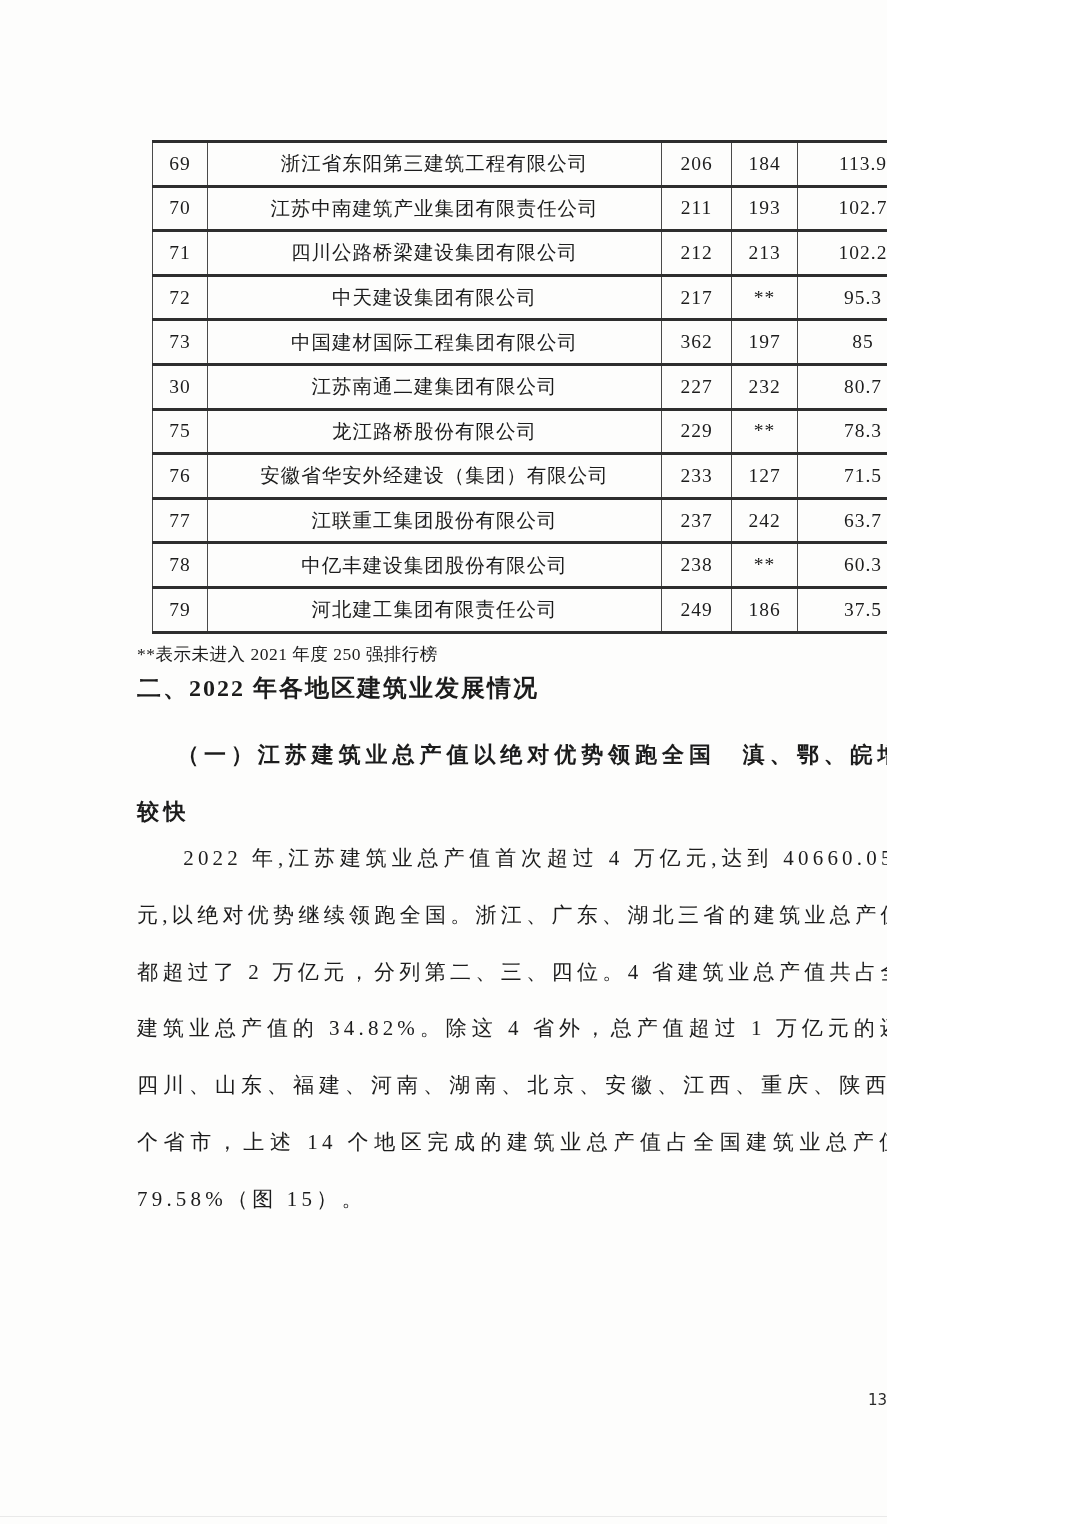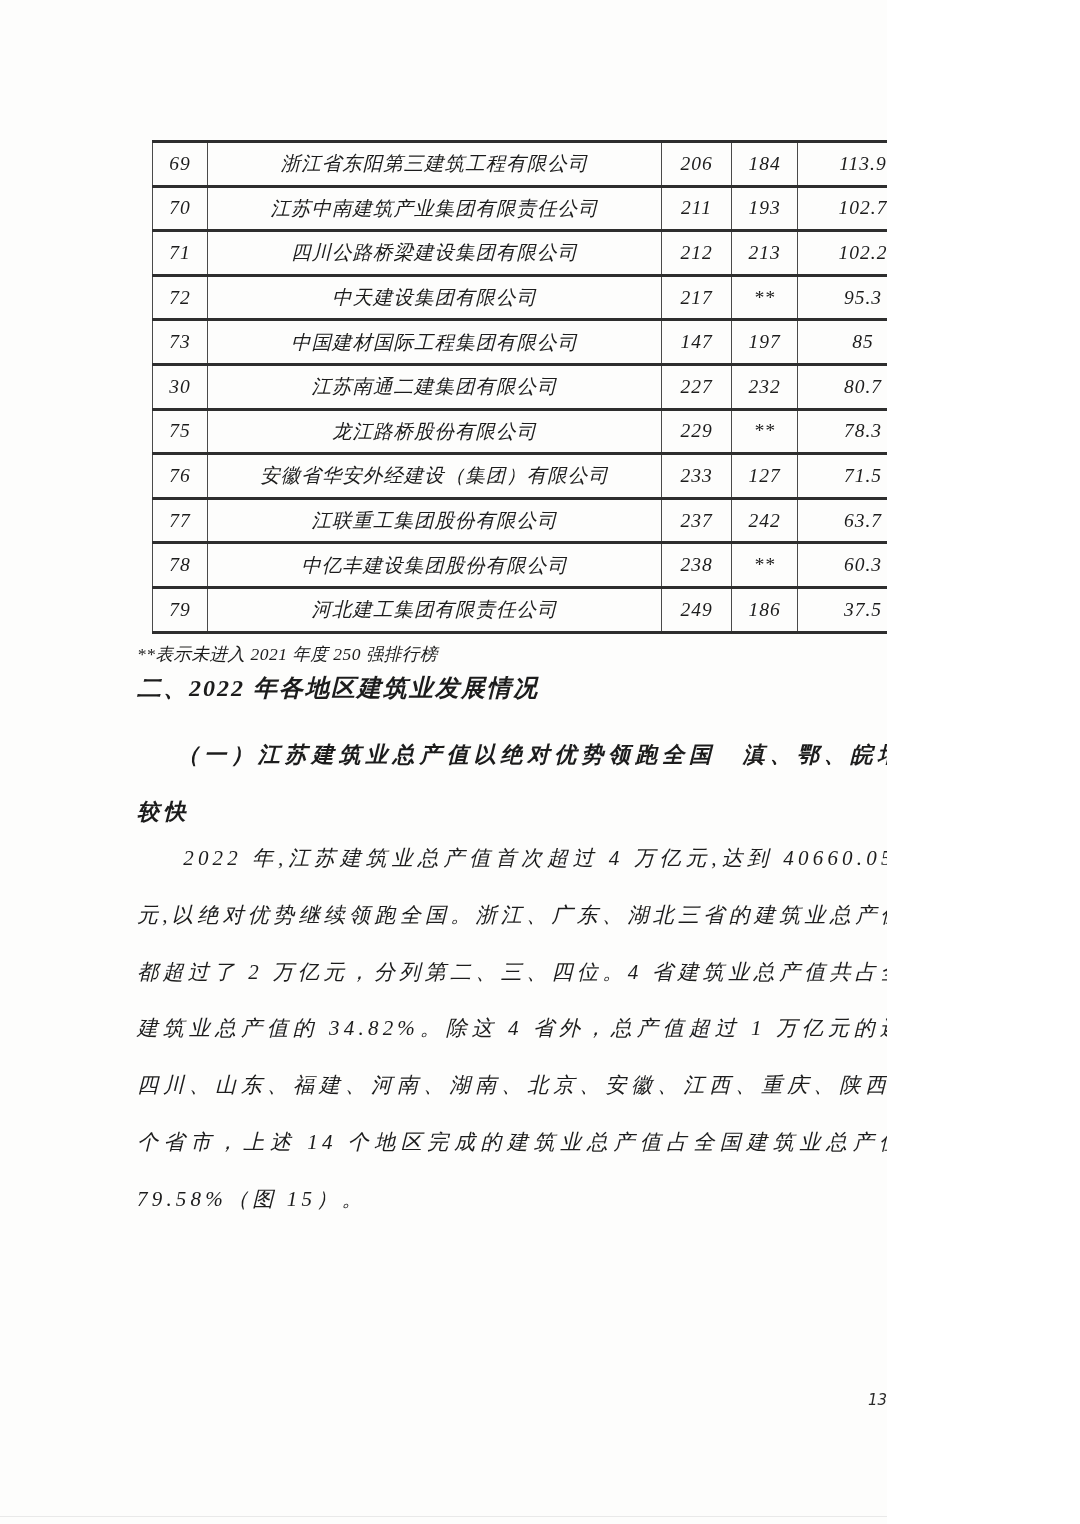--- a/index.html
+++ b/index.html
@@ -8,21 +8,20 @@
     background: #ffffff;
   }
   .page {
     position: relative;
     width: 887px;
     height: 1524px;
     background: #fdfdfc;
     font-family: "Liberation Serif", serif;
     color: #1c1c1c;
     overflow: hidden;
-    font-style: italic;
   }
   
   table.rank-table {
     position: absolute;
     top: 140px;
     left: 152px;
     width: 776px;
     border-collapse: collapse;
     table-layout: fixed;
   }
@@ -146,21 +145,21 @@
         <tr>
           <td>72</td>
           <td>中天建设集团有限公司</td>
           <td>217</td>
           <td>**</td>
           <td>95.3</td>
         </tr>
         <tr>
           <td>73</td>
           <td>中国建材国际工程集团有限公司</td>
-          <td>147</td>
+          <td>362</td>
           <td>197</td>
           <td>85</td>
         </tr>
         <tr>
           <td>30</td>
           <td>江苏南通二建集团有限公司</td>
           <td>227</td>
           <td>232</td>
           <td>80.7</td>
         </tr>

